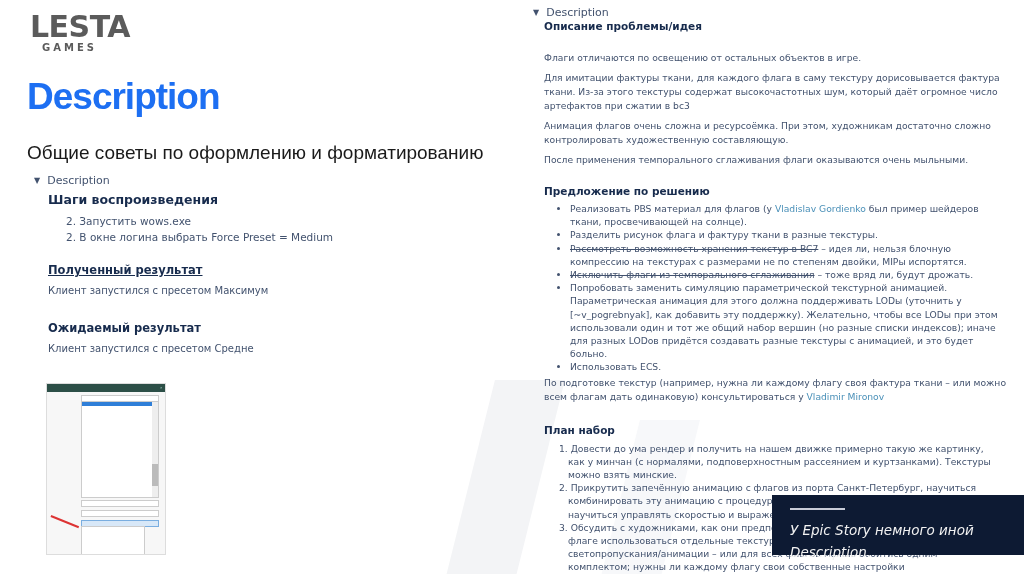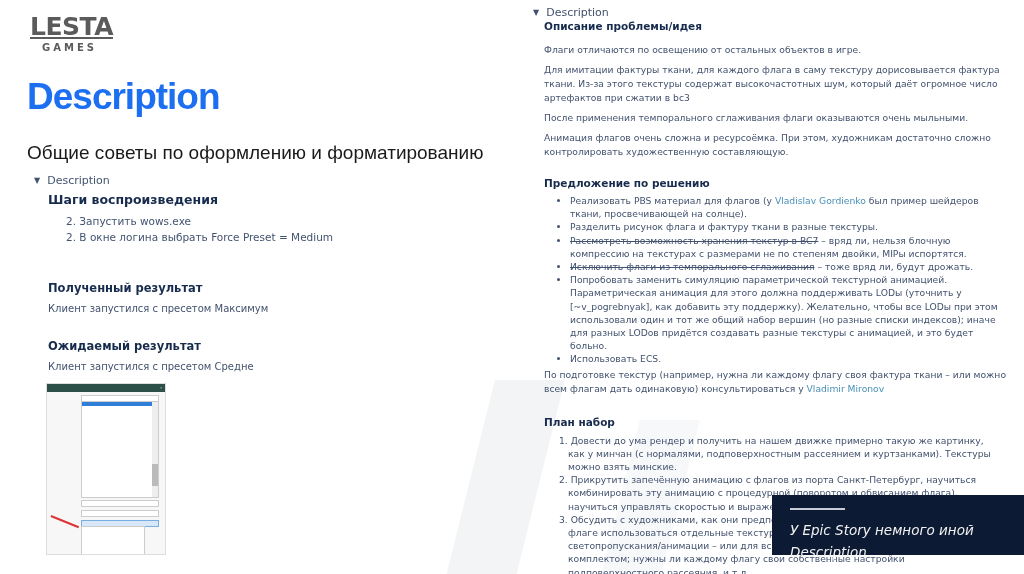--- a/index.html
+++ b/index.html
@@ -5,21 +5,21 @@
   html, body { margin:0; padding:0; }
   body {
     width:1024px; height:574px; overflow:hidden; position:relative;
     background:#ffffff; font-family:"Liberation Sans", sans-serif; color:#333;
   }
   .bg-stripe {
     position:absolute; background:#f3f4f6;
     transform:skewX(-14deg);
   }
   .logo { position:absolute; left:30px; top:12px; }
-  .logo .main { font-family:"DejaVu Sans", sans-serif; font-weight:bold; font-size:25px; color:#5b5b5b; letter-spacing:-0.5px; line-height:30px;text-decoration:underline; }
+  .logo .main { font-family:"DejaVu Sans", sans-serif; font-weight:bold; font-size:30px; color:#5b5b5b; letter-spacing:-0.5px; line-height:30px; }
   .logo .sub { font-family:"DejaVu Sans", sans-serif; font-weight:bold; font-size:10px; color:#5b5b5b; letter-spacing:3px; margin-left:12px; line-height:12px; }
   .slide-title { position:absolute; left:27px; top:76px; font-size:37px; font-weight:bold; color:#1d6ff2; letter-spacing:-1px; }
   .slide-subtitle { position:absolute; left:27px; top:142px; font-size:19px; color:#1a1a1a; }
 
   .jira { font-family:"DejaVu Sans", sans-serif; color:#444; }
   .panel-left { position:absolute; left:34px; top:172px; width:460px; }
   .panel-right { position:absolute; left:533px; top:4px; width:475px; }
 
   .expander { display:flex; align-items:center; font-size:11px; color:#42526e; height:16px; }
   .expander .chev { font-size:8px; margin-right:7px; color:#42526e; }
@@ -74,21 +74,21 @@
 <div class="panel-left jira">
   <div class="expander">
     <span class="chev">▼</span>
     <span>Description</span>
   </div>
   <div class="h-main" style="margin-left:14px; margin-top:4px;">Шаги воспроизведения</div>
   <div style="margin-left:32px; margin-top:6px;">
     <div class="lp">2. Запустить wows.exe</div>
     <div class="lp">2. В окне логина выбрать Force Preset = Medium</div>
   </div>
-  <div class="h-sub" style="margin-left:14px; margin-top:36px;">Полученный результат</div>
+  <div class="h-sub" style="margin-left:14px; margin-top:18px;text-decoration:underline;">Полученный результат</div>
   <div class="lp" style="margin-left:14px; margin-top:6px; font-size:10px;">Клиент запустился с пресетом Максимум</div>
   <div class="h-sub" style="margin-left:14px; margin-top:22px;">Ожидаемый результат</div>
   <div class="lp" style="margin-left:14px; margin-top:6px; font-size:10px;">Клиент запустился с пресетом Средне</div>
 </div>
 
 <div class="inset">
   <div class="bar">
       <span>&nbsp;</span>
       <span>×</span>
     </div>
@@ -133,33 +133,33 @@
   </div>
 </div>
 
 <div class="panel-right jira">
   <div class="expander">
     <span class="chev">▼</span>
     <span>Description</span>
   </div>
   <div class="h-sub" style="margin-left:11px; margin-top:0; font-size:10.5px;">Описание проблемы/идея</div>
   <div style="margin-left:11px;">
-    <div class="p" style="margin-top:11px;">Флаги отличаются по освещению от остальных объектов в игре.</div>
+    <div class="p" style="margin-top:19px;">Флаги отличаются по освещению от остальных объектов в игре.</div>
     <div class="p" style="margin-top:6px;">Для имитации фактуры ткани, для каждого флага в саму текстуру дорисовывается фактура ткани. Из-за этого текстуры содержат высокочастотных шум, который даёт огромное число артефактов при сжатии в bc3</div>
+    <div class="p" style="margin-top:6px;">Анимация флагов очень сложна и ресурсоёмка. При этом, художникам достаточно сложно контролировать художественную составляющую.</div>
     <div class="p" style="margin-top:6px;">После применения темпорального сглаживания флаги оказываются очень мыльными.</div>
-    <div class="p" style="margin-top:6px;">Анимация флагов очень сложна и ресурсоёмка. При этом, художникам достаточно сложно контролировать художественную составляющую.</div>
   </div>
   <div class="h-sub" style="margin-left:11px; margin-top:18px; font-size:10.5px;">Предложение по решению</div>
   <ul class="bl" style="margin-left:11px; margin-top:5px;">
     <li>
       <span>Реализовать PBS материал для флагов (у </span><span class="link">Vladislav Gordienko</span><span> был пример шейдеров ткани, просвечивающей на солнце).</span>
     </li>
     <li>Разделить рисунок флага и фактуру ткани в разные текстуры.</li>
     <li>
-      <span class="strike">Рассмотреть возможность хранения текстур в BC7</span><span> – вряд ли, нельзя блочную компрессию на текстурах с размерами не по степеням двойки, MIPы испортятся.</span>
+      <span class="strike">Рассмотреть возможность хранения текстур в BC7</span><span> – идея ли, нельзя блочную компрессию на текстурах с размерами не по степеням двойки, MIPы испортятся.</span>
     </li>
     <li>
       <span class="strike">Исключить флаги из темпорального сглаживания</span><span> – тоже вряд ли, будут дрожать.</span>
     </li>
     <li>Попробовать заменить симуляцию параметрической текстурной анимацией. Параметрическая анимация для этого должна поддерживать LODы (уточнить у [~v_pogrebnyak], как добавить эту поддержку). Желательно, чтобы все LODы при этом использовали один и тот же общий набор вершин (но разные списки индексов); иначе для разных LODов придётся создавать разные текстуры с анимацией, и это будет больно.</li>
     <li>Использовать ECS.</li>
   </ul>
   <div class="p" style="margin-left:11px; margin-top:2px;">
     <span>По подготовке текстур (например, нужна ли каждому флагу своя фактура ткани – или можно всем флагам дать одинаковую) консультироваться у </span><span class="link">Vladimir Mironov</span>
   </div>

